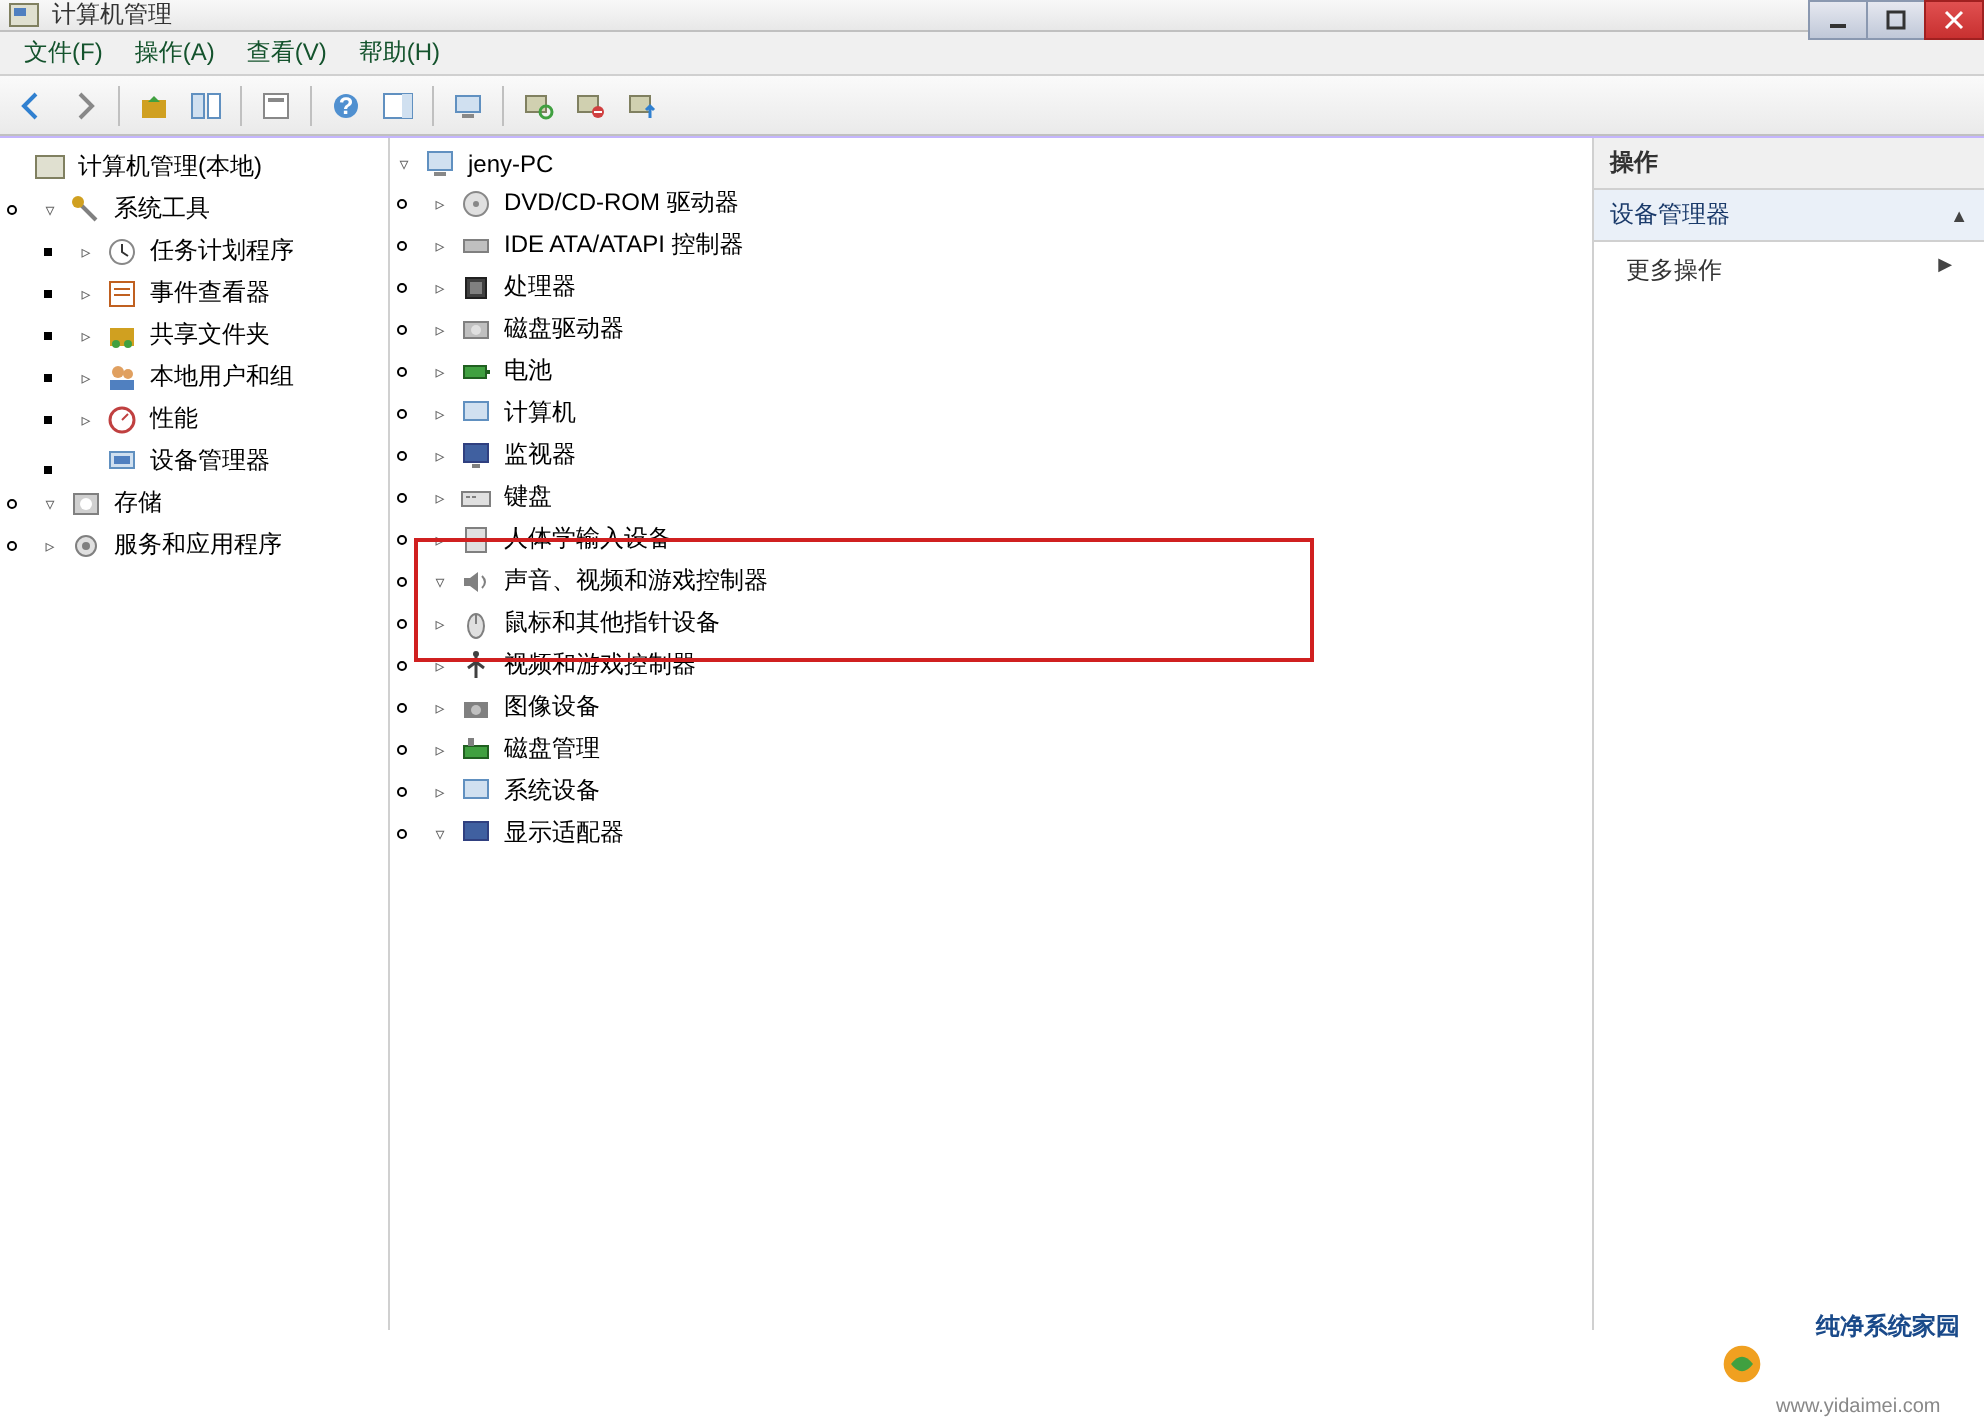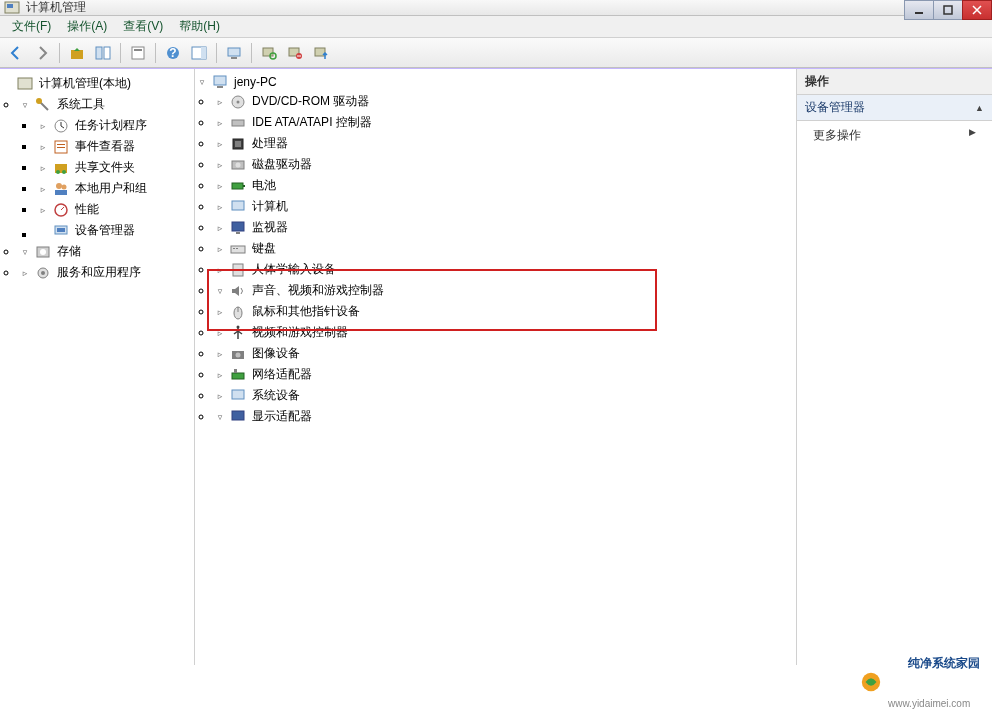--- a/index.html
+++ b/index.html
@@ -461,21 +461,21 @@
             </li>
           <li>
               <div class="tree-item">
                 <span class="expander">▹</span>
                 <span class="node-icon">
                   <svg viewBox="0 0 16 16">
                     <rect x="2" y="6" width="12" height="6" fill="#40a040" stroke="#206020"></rect>
                     <rect x="4" y="2" width="3" height="4" fill="#808080"></rect>
                   </svg>
                 </span>
-                <span class="tree-label">网络适配器</span>
+                <span class="tree-label">磁盘管理</span>
               </div>
             </li>
           <li>
               <div class="tree-item">
                 <span class="expander">▹</span>
                 <span class="node-icon">
                   <svg viewBox="0 0 16 16">
                     <rect x="2" y="2" width="12" height="9" fill="#d0e0f0" stroke="#6090c0"></rect>
                   </svg>
                 </span>

